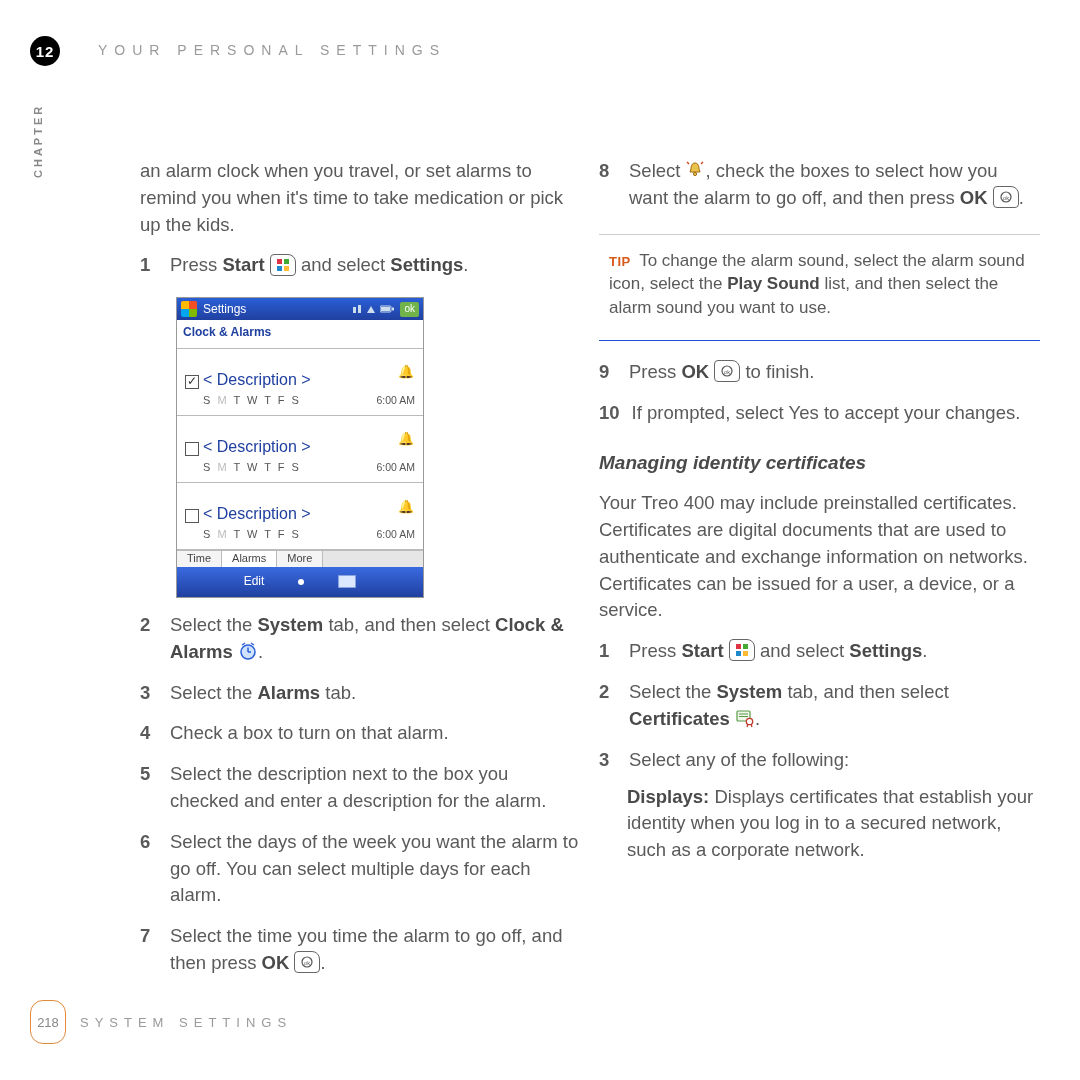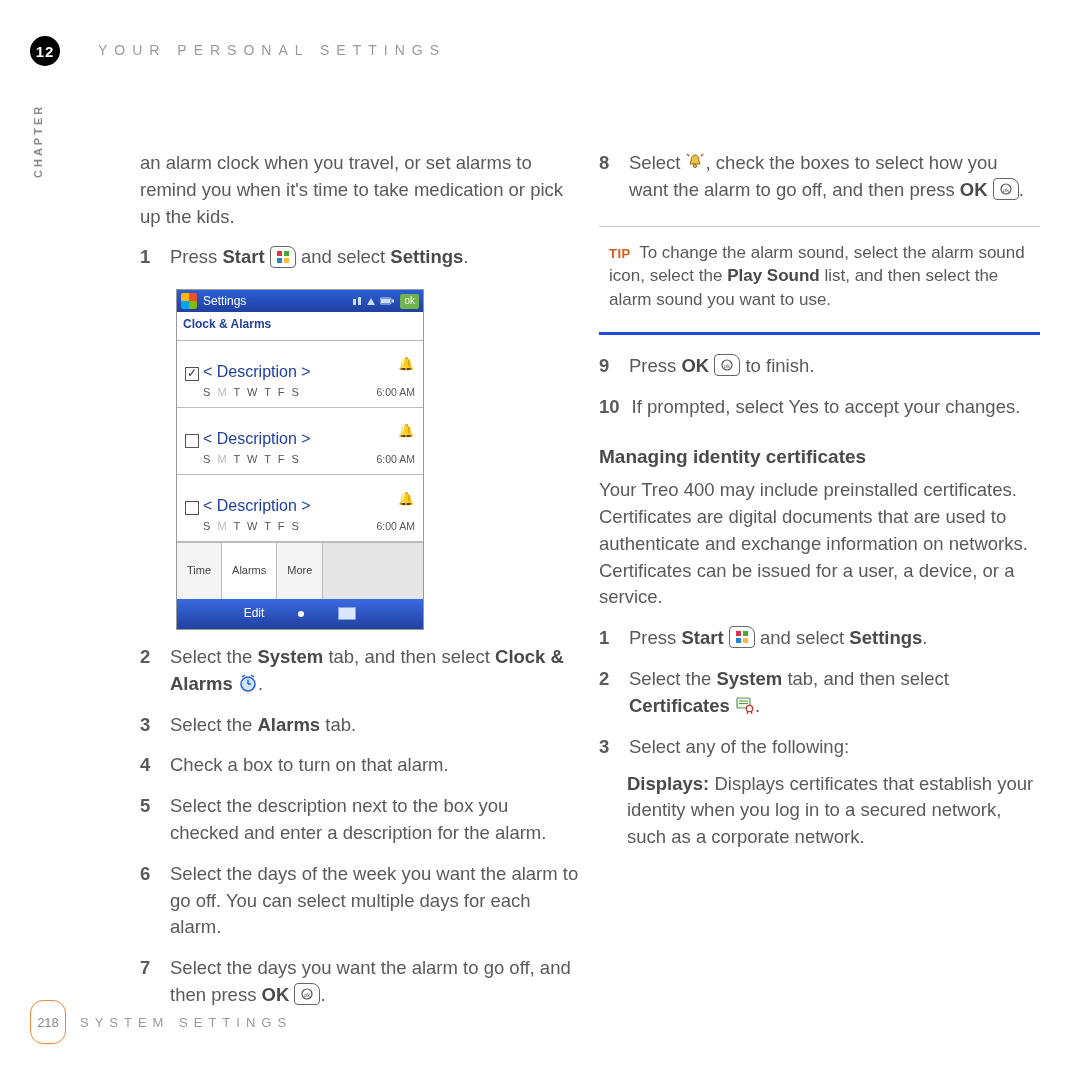--- a/index.html
+++ b/index.html
@@ -56,21 +56,21 @@
     color: #888;
     font-size: 13px;
   }
   .footer-text {
     font-size: 13px;
     letter-spacing: 6px;
     color: #9a9a9a;
   }
   .columns {
     position: absolute;
-    left: 140px; top: 150px;
+    left: 140px; top: 158px;
     width: 900px;
     display: flex;
     gap: 18px;
   }
   .col { flex: 1; font-size: 18.5px; line-height: 1.45; color: #5a5a5a; }
   .step-list { list-style: none; }
   .step { display: flex; gap: 12px; margin-top: 14px; }
   .step .num { font-weight: bold; color: #5a5a5a; min-width: 18px; }
   .step .body { flex: 1; }
   .bold { font-weight: bold; color: #4a4a4a; }
@@ -88,33 +88,34 @@
   }
   .icon svg { display: block; }
   .icon-naked {
     display: inline-flex;
     vertical-align: middle;
     width: 20px; height: 20px;
     position: relative; top: -2px;
   }
   .tip-box {
     border-top: 1px solid #ccc;
-    border-bottom: 3px solid #1d4ed8;
+    border-bottom: 1px solid #1d4ed8;
     padding: 14px 10px 20px 10px;
     margin: 22px 0 18px 0;
     font-size: 17px;
     line-height: 1.4;
   }
   .tip-label { color: #d85a1a; font-weight: bold; font-size: 13px; letter-spacing: 0.5px; margin-right: 4px;}
   .subhead {
     font-weight: bold;
     color: #4a4a4a;
     font-size: 19px;
     margin-top: 22px;
-    margin-bottom: 7px;
+    margin-bottom: 14px;
+    font-style: italic;
   }
   .indent-block { margin-left: 28px; margin-top: 10px; }
 
   
   .shot {
     width: 248px;
     margin: 18px 0 10px 36px;
     border: 1px solid #999;
     font-family: Tahoma, Arial, sans-serif;
     font-size: 12px;
@@ -166,21 +167,21 @@
   .alarm-row .days .dim { color: #bbb; }
   .alarm-row .time { grid-column: 3; grid-row: 2; color: #555; font-size: 10.5px; text-align: right;}
   .alarm-row .bell { grid-column: 3; grid-row: 1; text-align: right; color: #c28a26; font-size: 13px; }
   .shot-tabs {
     display: flex;
     border-top: 1px solid #bbb;
     background: #e6e6e6;
     font-size: 11px;
   }
   .shot-tabs .tab {
-    padding: 20px 10px;
+    padding: 0 10px;
     border-right: 1px solid #bbb;
     color: #444;
     background: #f4f4f4;
   }
   .shot-tabs .tab.active { background: #fff; }
   .shot-foot {
     background: linear-gradient(#3a6ae0, #2040a0);
     color: #fff;
     height: 30px;
     display: flex; align-items: center; justify-content: center;
@@ -308,21 +309,21 @@
         <span class="num">5</span>
         <span class="body">Select the description next to the box you checked and enter a description for the alarm.</span>
       </li>
       <li class="step">
         <span class="num">6</span>
         <span class="body">Select the days of the week you want the alarm to go off. You can select multiple days for each alarm.</span>
       </li>
       <li class="step">
         <span class="num">7</span>
         <span class="body">
-          <span>Select the days you want the alarm to go off, and then press </span><span class="bold">OK</span>
+          <span>Select the time you time the alarm to go off, and then press </span><span class="bold">OK</span>
           <span class="icon">
             <svg width="16" height="12" viewBox="0 0 16 12">
                 <circle cx="8" cy="6" r="5" fill="none" stroke="#555" stroke-width="1.2"></circle>
                 <text x="8" y="8.5" font-size="5.5" text-anchor="middle" fill="#555" font-family="Arial">ok</text>
               </svg>
           </span><span>.</span>
         </span>
       </li>
     </ol>
   </div>

